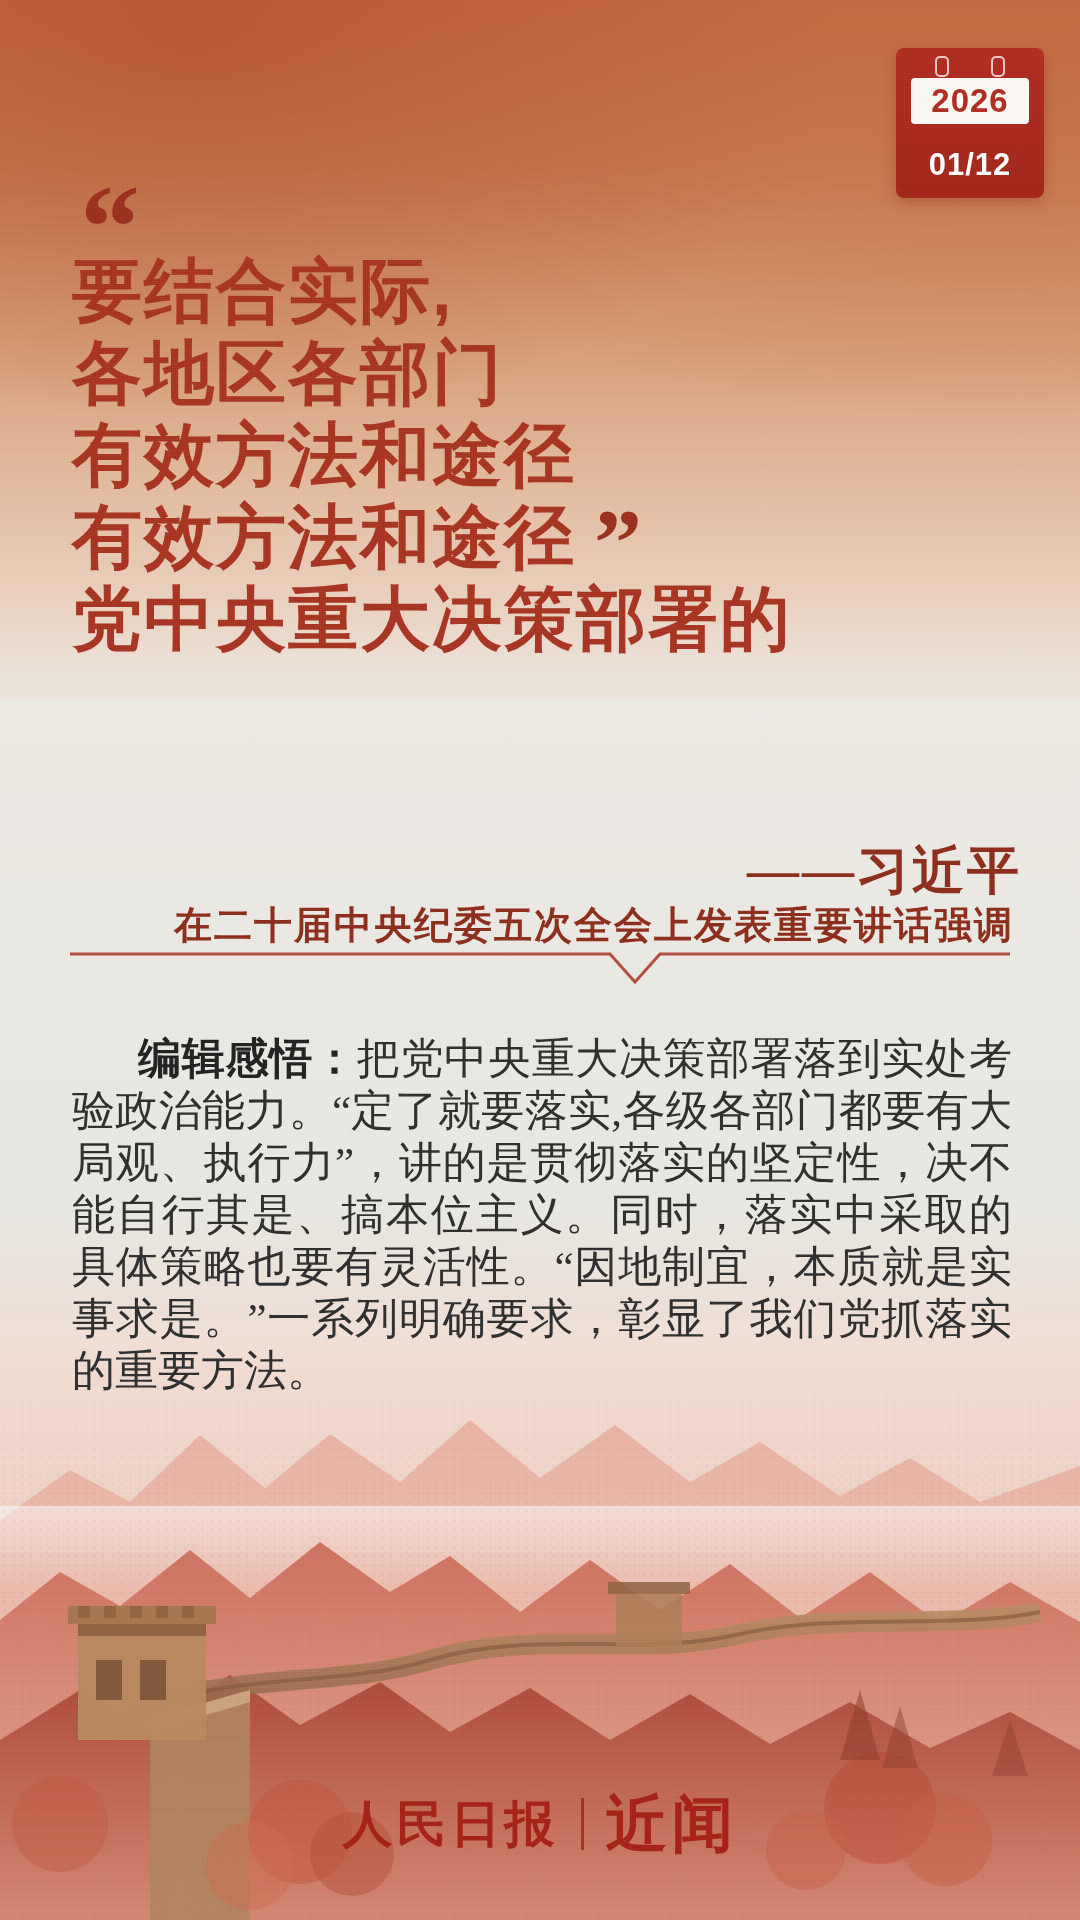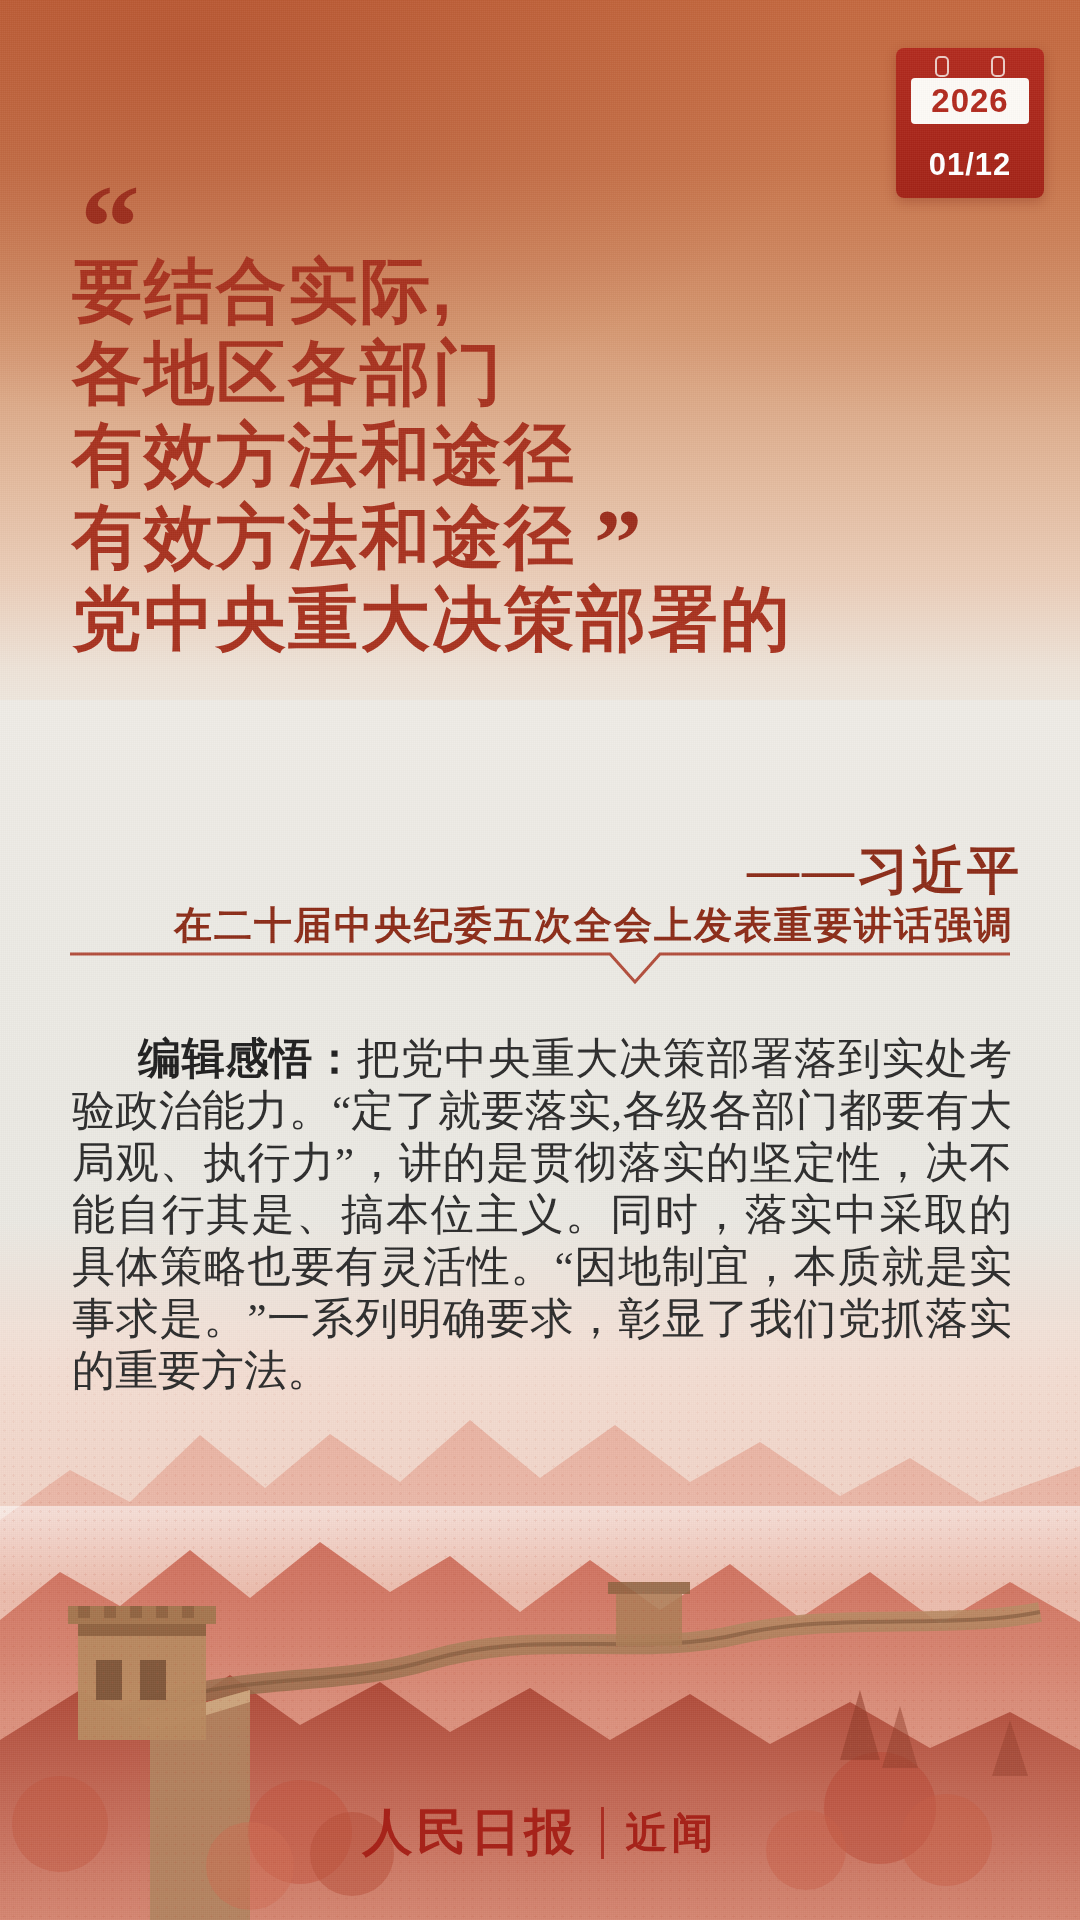--- a/index.html
+++ b/index.html
@@ -233,21 +233,21 @@
   }
   .footer .bar {
     width: 3px;
     height: 52px;
     background: #a6231a;
     opacity: 0.85;
   }
   .footer .sub {
     font-family: "Liberation Serif", "DejaVu Serif", serif;
     font-weight: bold;
-    font-size: 42px;
+    font-size: 62px;
     color: #a6231a;
     letter-spacing: 4px;
   }
 </style>
 </head>
 <body>
 
 <div class="poster">
 
   <div class="bg-top"></div>

